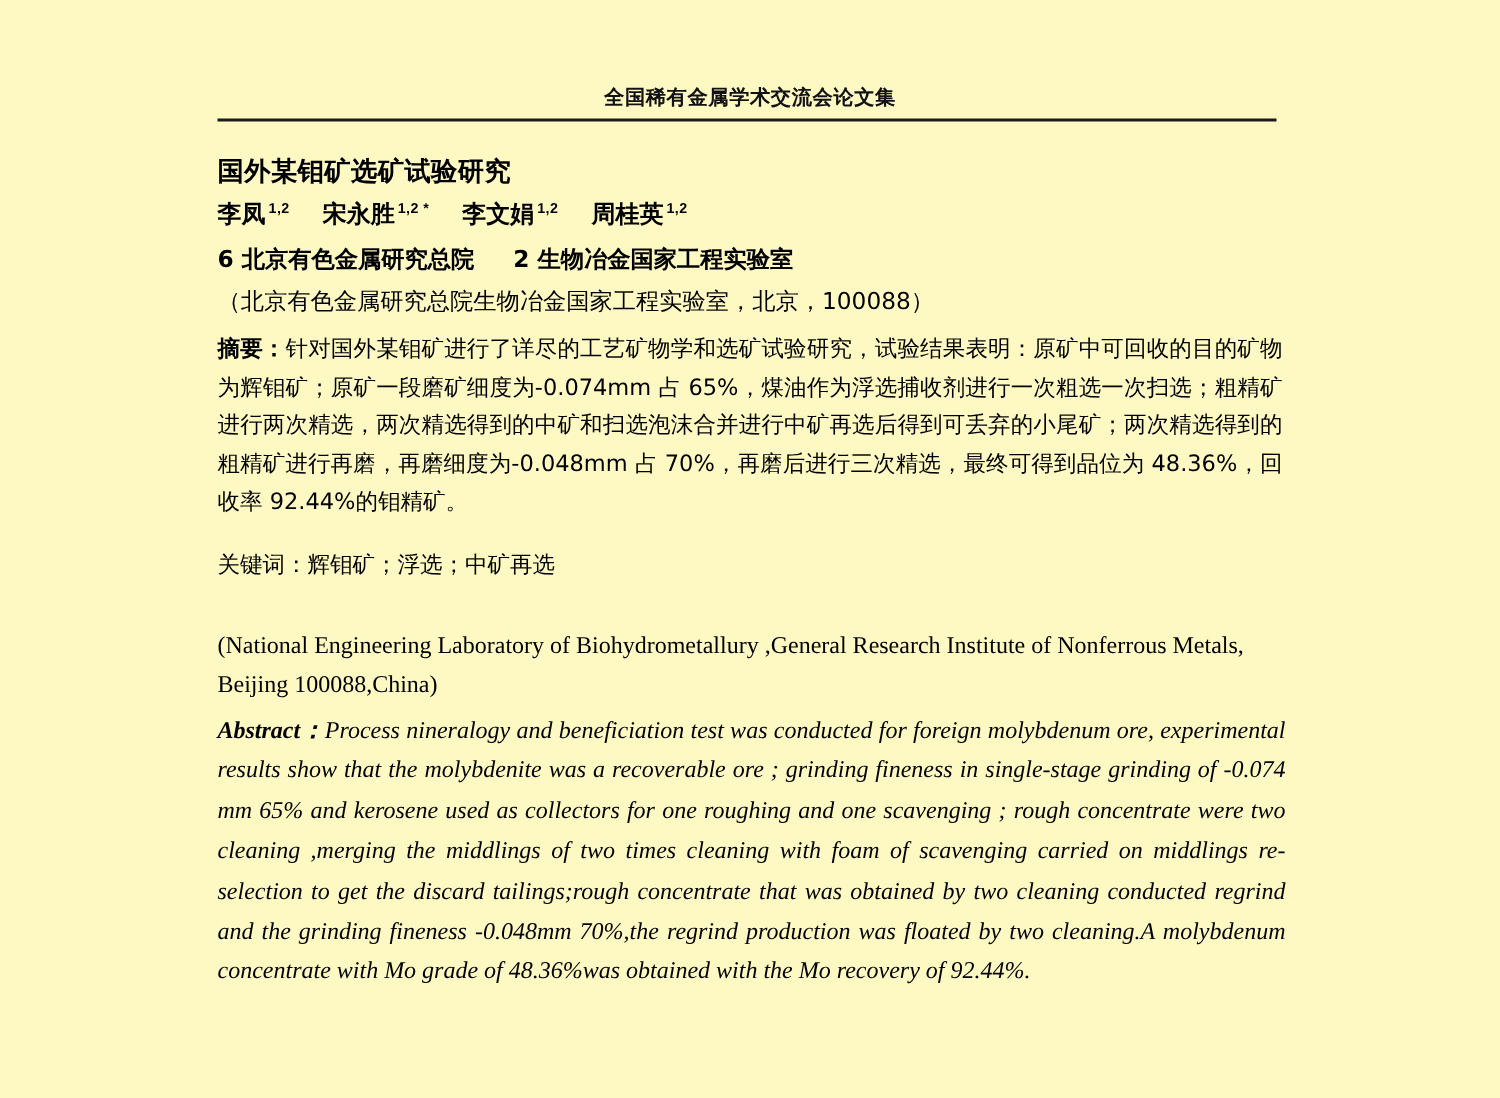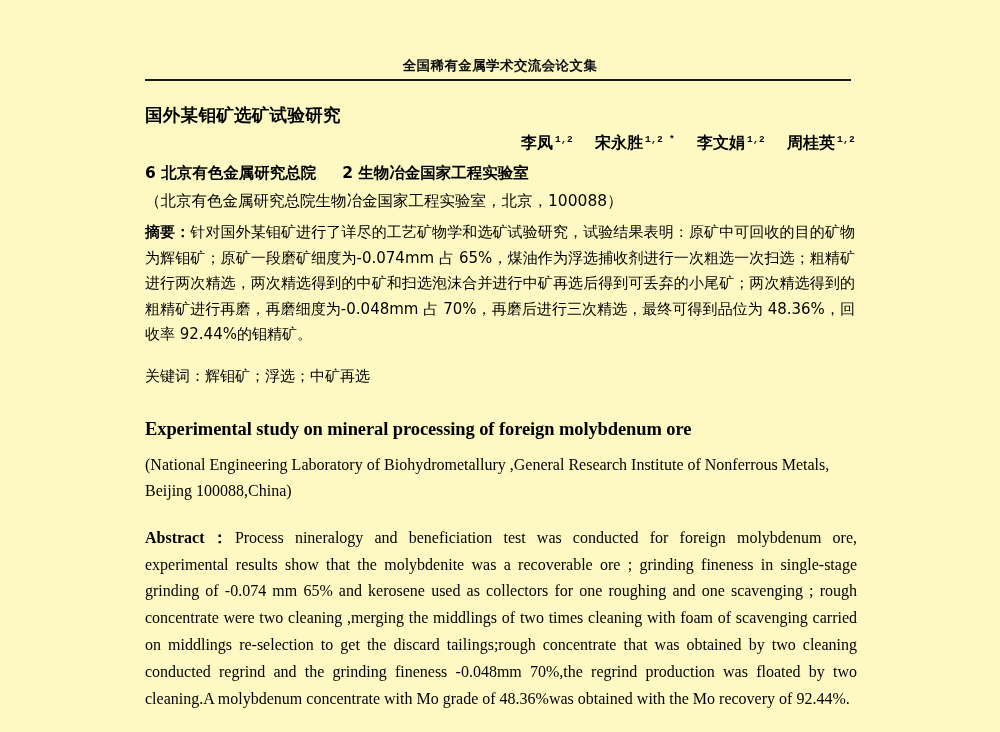--- a/index.html
+++ b/index.html
@@ -55,25 +55,24 @@
     margin-top: 24px;
     font-family: "DejaVu Sans", "Liberation Sans", sans-serif;
     font-size: 17.5px;
     font-weight: bold;
     line-height: 1.25;
     letter-spacing: 0.3px;
   }
 
   .cn-authors {
     margin-top: 7px;
-    font-family: Liberation Mono, monospace;
+    font-family: Liberation Sans, sans-serif;
     font-size: 16px;
     font-weight: bold;
     line-height: 1.25;
-    text-align: right;
   }
   .cn-authors .author { margin-right: 22px; white-space: nowrap; }
   .cn-authors .author:last-child { margin-right: 0; }
   sup.sup {
     font-size: 9.5px;
     font-weight: bold;
     vertical-align: super;
     margin-left: 2px;
     letter-spacing: 0.3px;
   }
@@ -130,25 +129,26 @@
   }
 
   .en-affil {
     margin-top: 12px;
     font-size: 16px;
     line-height: 26.5px;
     width: 712px;
   }
 
   .en-abstract {
-    margin-top: 20px;
+    margin-top: 4px;
     font-size: 16px;
     line-height: 26.8px;
     text-align: justify;
     width: 712px;
+    font-style: italic;
   }
   .en-abstract .lbl { font-weight: bold; }
 
   .en-abstract p, .en-affil p { margin: 0; }
 
   .nowrap { white-space: nowrap; }
 </style>
 </head>
 <body>
 
@@ -174,21 +174,20 @@
 
       <div class="cn-abstract">
         <span class="lbl">摘要：</span><span>针对国外某钼矿进行了详尽的工艺矿物学和选矿试验研究，试验结果表明：原矿中可回收的目的矿物为辉钼矿；原矿一段磨矿细度为-0.074mm 占 65%，煤油作为浮选捕收剂进行一次粗选一次扫选；粗精矿进行两次精选，两次精选得到的中矿和扫选泡沫合并进行中矿再选后得到可丢弃的小尾矿；两次精选得到的粗精矿进行再磨，再磨细度为-0.048mm 占 70%，再磨后进行三次精选，最终可得到品位为 48.36%，回收率 92.44%的钼精矿。</span>
       </div>
 
       <div class="cn-keywords">关键词：辉钼矿；浮选；中矿再选</div>
     </div>
 
     <div class="en-block">
 
-      <div class="en-title">Experimental study on mineral processing of foreign molybdenum ore</div>
 
 
       <div class="en-affil">
         <p>(National Engineering Laboratory of Biohydrometallury ,General Research Institute of Nonferrous Metals, Beijing 100088,China)</p>
       </div>
 
       <div class="en-abstract">
         <p><span class="lbl">Abstract：</span><span>Process nineralogy and beneficiation test was conducted for foreign molybdenum ore, experimental results show that the molybdenite was a recoverable ore ; grinding fineness in single-stage grinding of    -0.074 mm 65% and kerosene used as collectors for one roughing and one scavenging ; rough concentrate were two cleaning ,merging the middlings of two times cleaning with foam of    scavenging carried on middlings re-selection to get the discard tailings;rough concentrate that was obtained by two cleaning conducted regrind and the grinding fineness -0.048mm 70%,the regrind production was floated by two cleaning.A molybdenum concentrate with Mo grade of 48.36%was obtained with the Mo recovery of 92.44%.</span></p>
       </div>
     </div>

